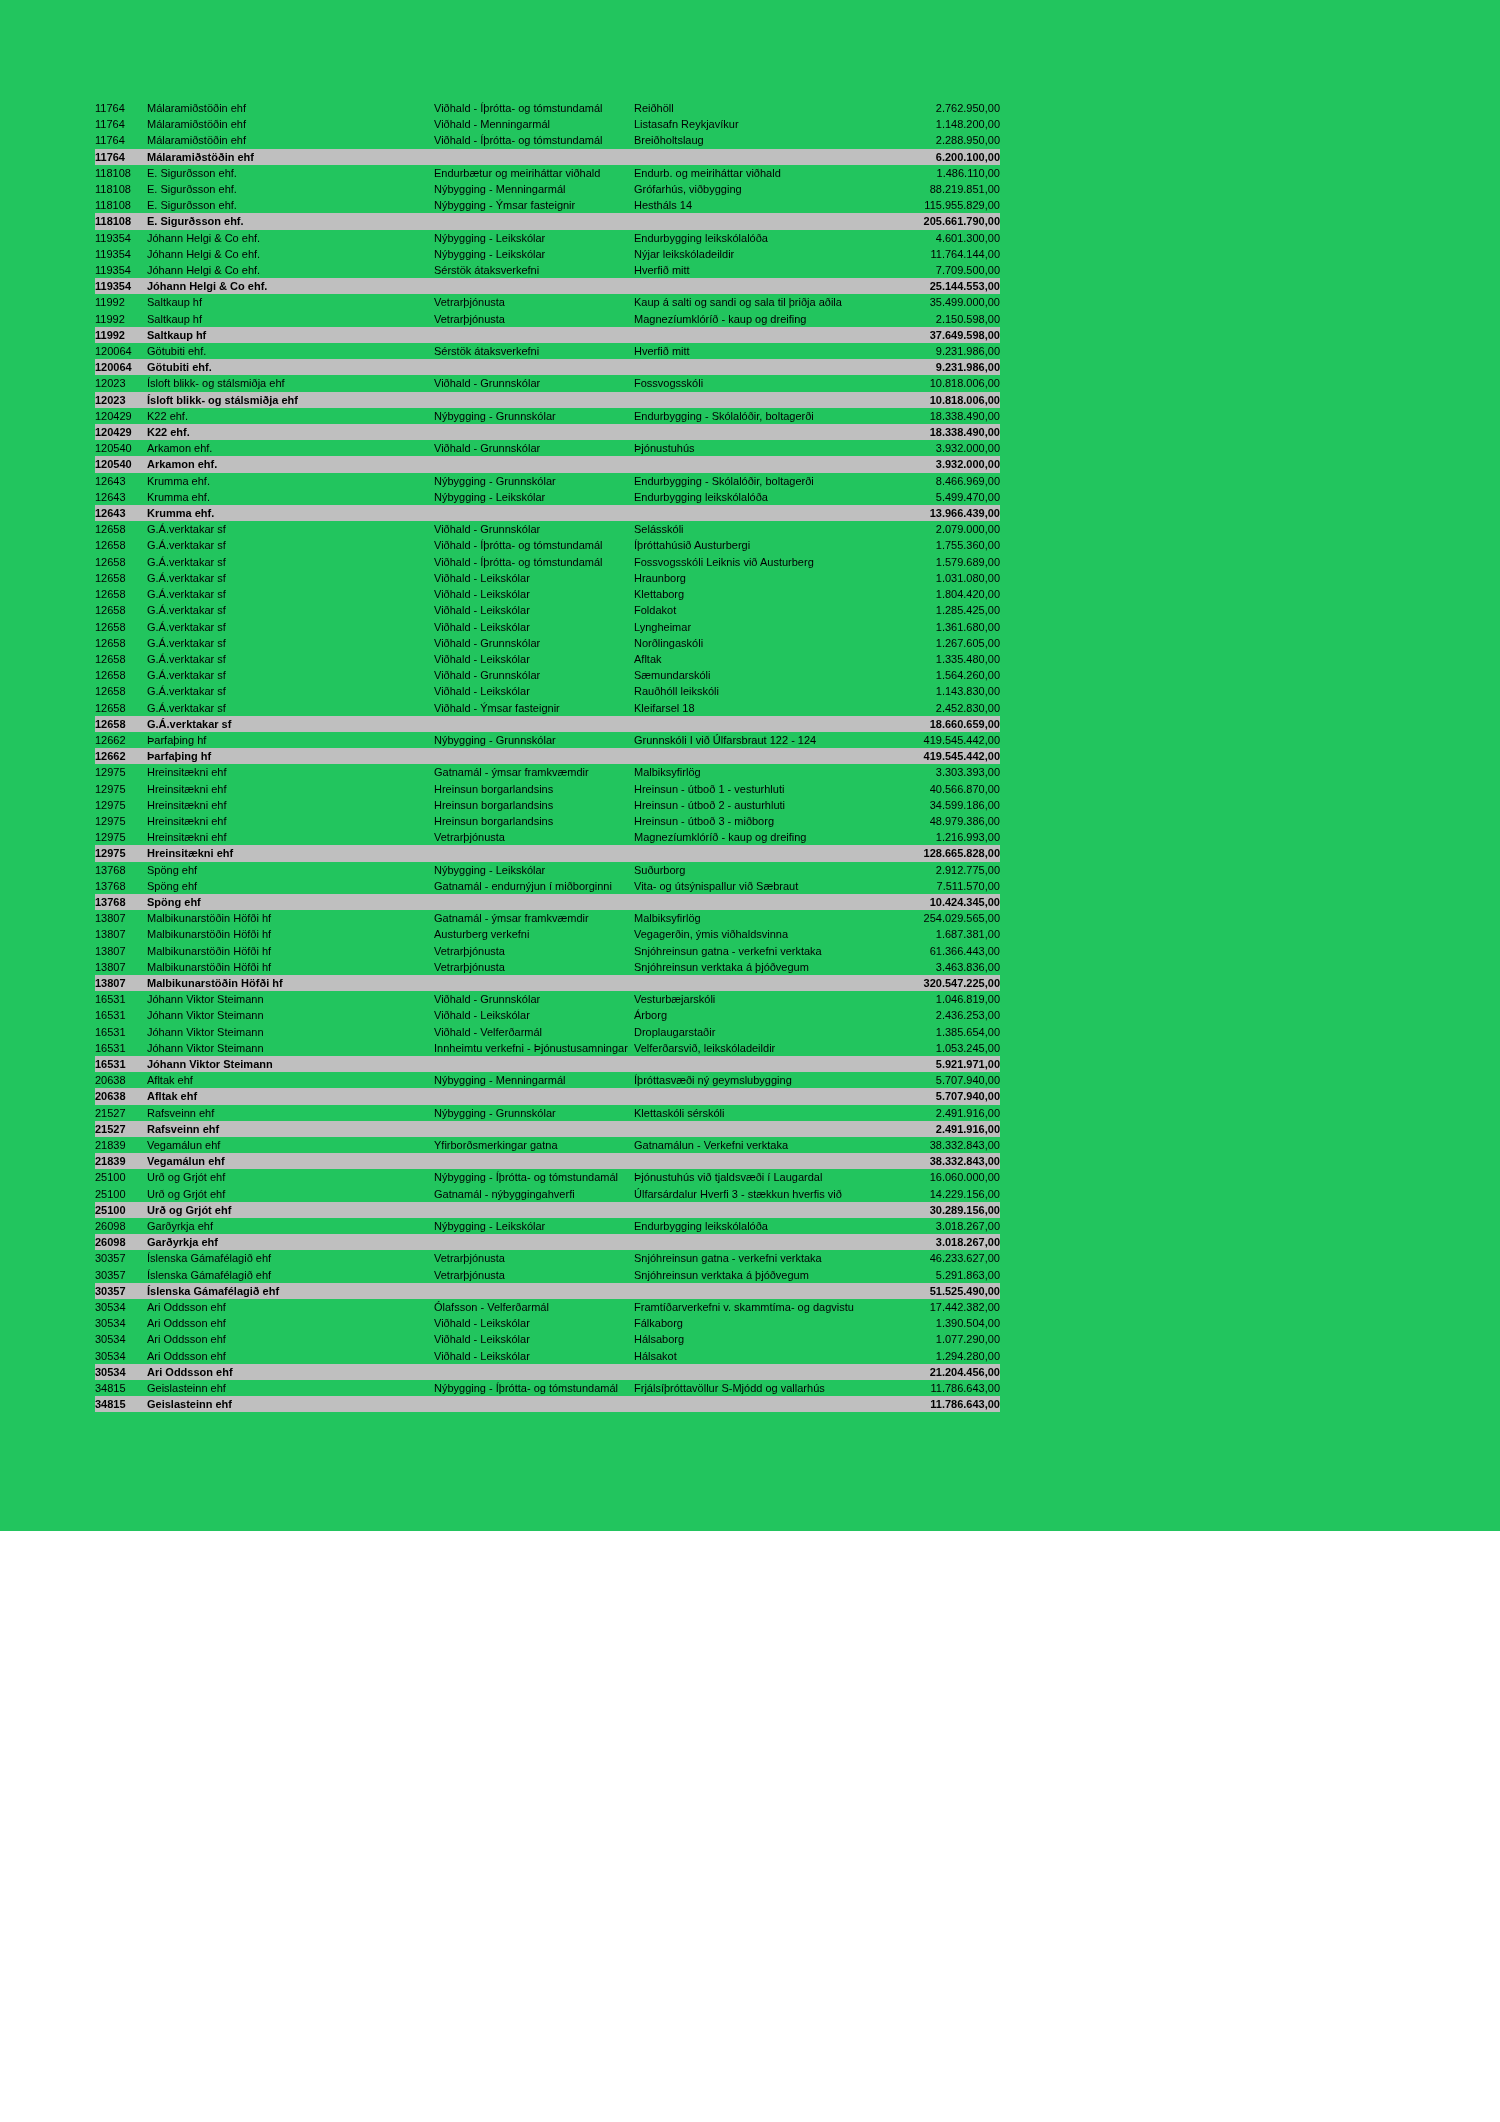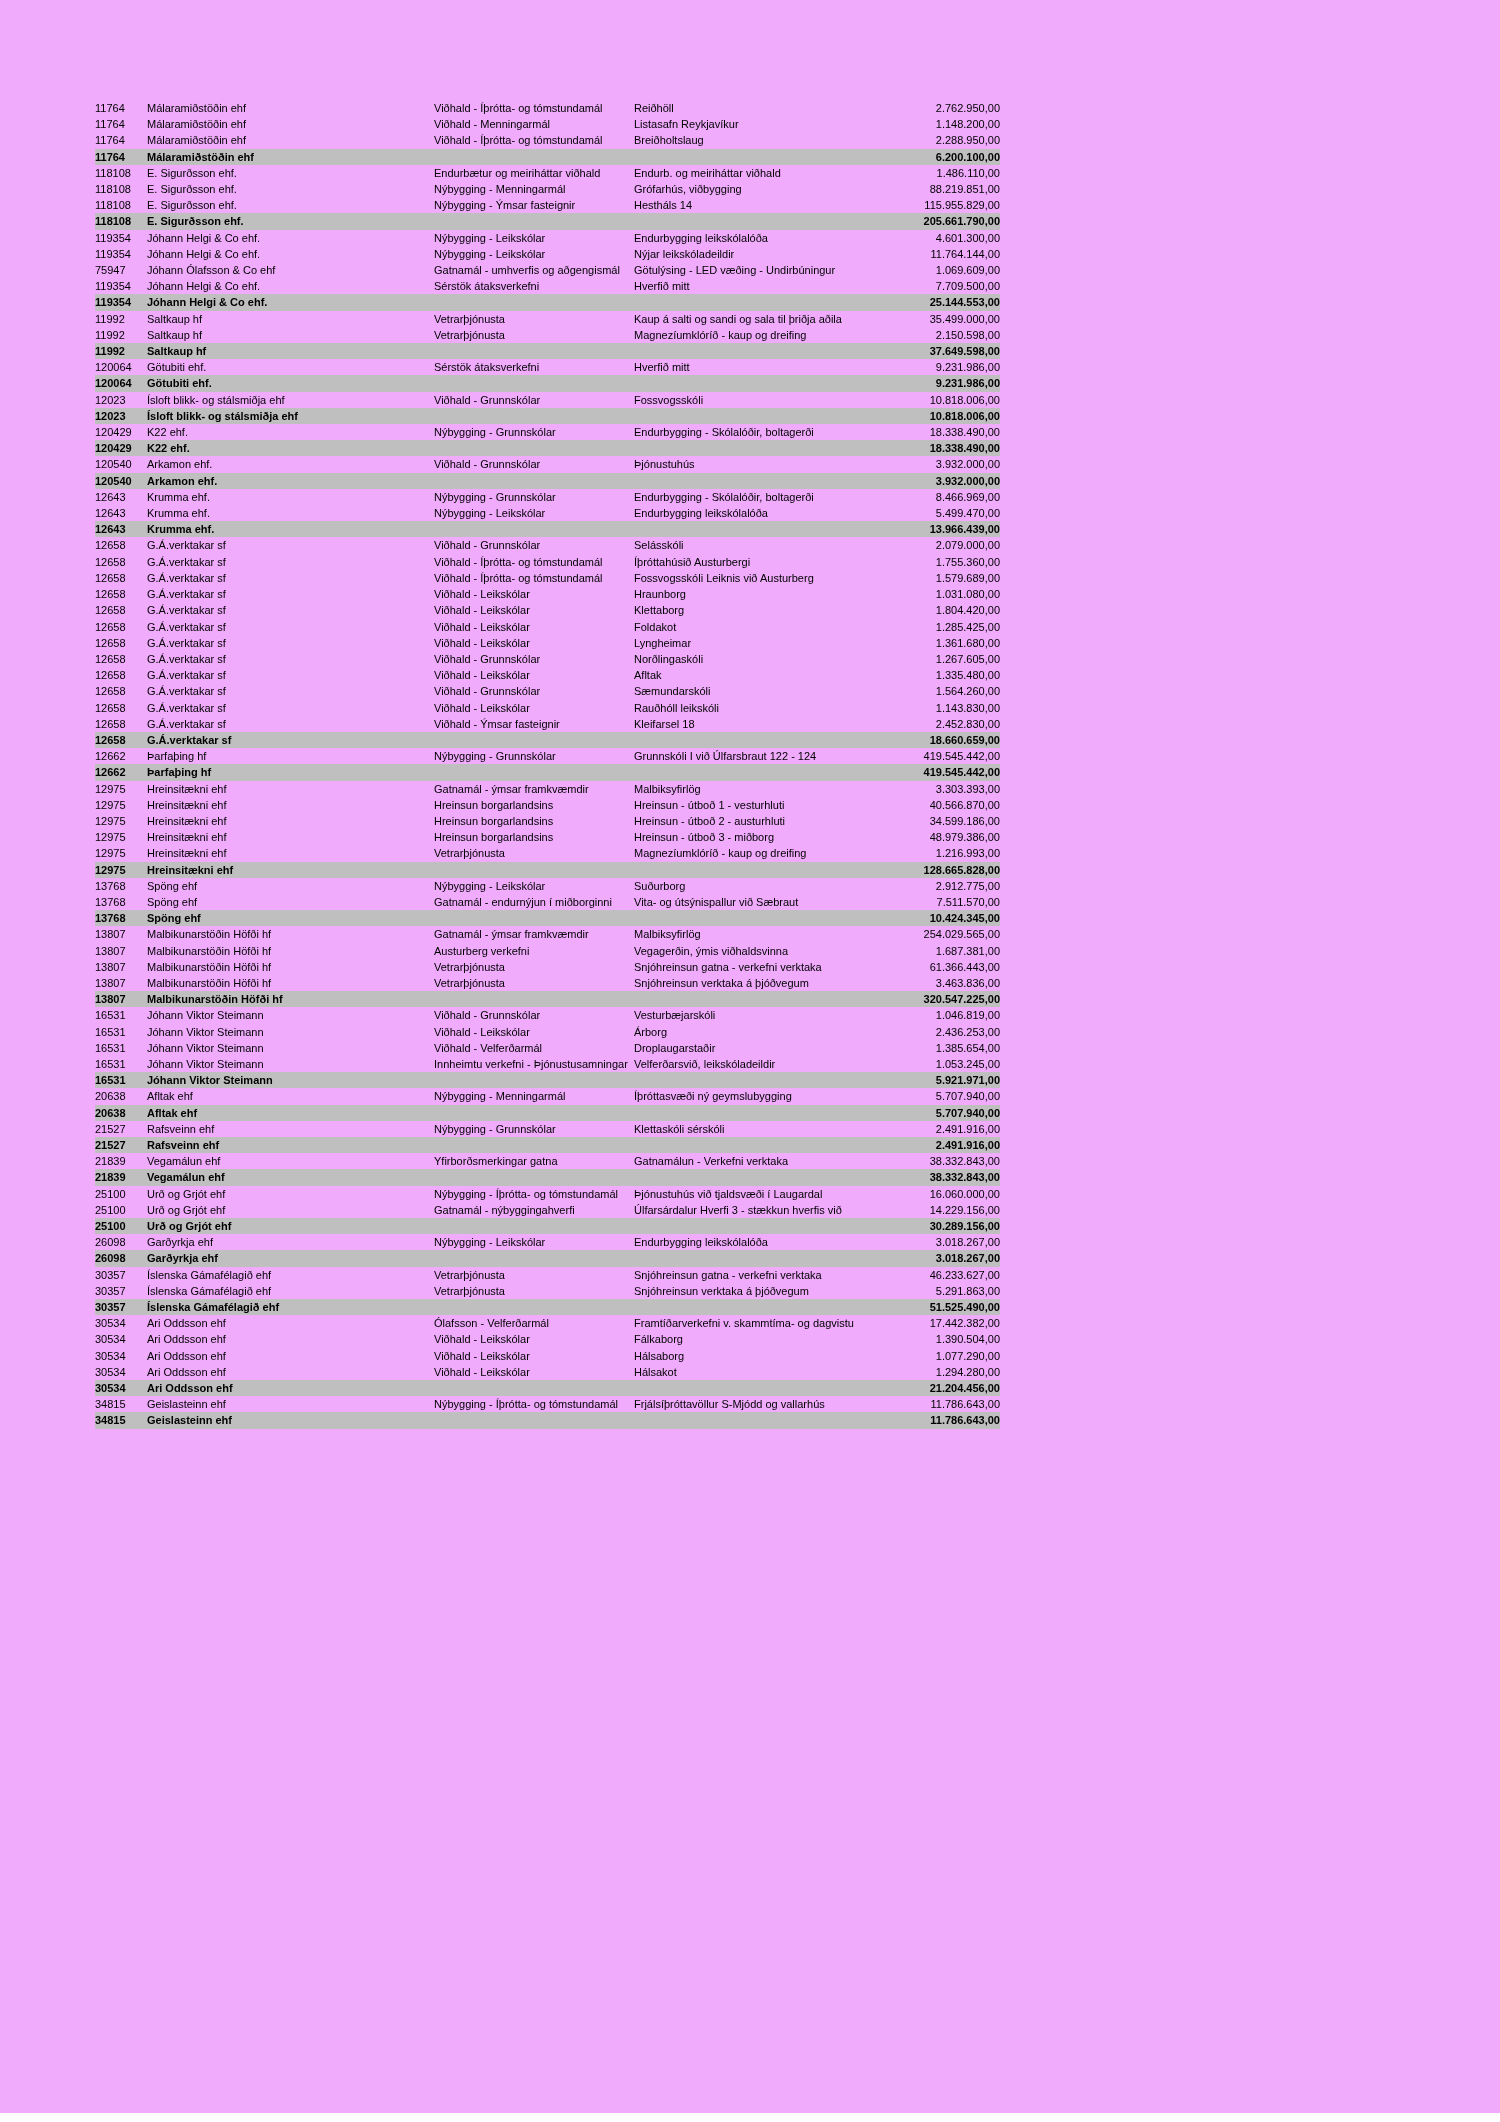--- a/index.html
+++ b/index.html
@@ -4,22 +4,22 @@
 <style>
   html, body {
     margin: 0;
     padding: 0;
     background: #ffffff;
     font-family: "Liberation Sans", sans-serif;
   }
   .page {
     position: relative;
     width: 1500px;
-    height: 2113px;
-    background: #f0abfc;
+    height: 1531px;
+    background: #22c55e;
     overflow: hidden;
   }
   .report {
     position: absolute;
     left: 95px;
     top: 100px;
     width: 905px;
   }
   table.report-table {
     border-collapse: collapse;
@@ -118,27 +118,20 @@
             <td class="amount">4.601.300,00</td>
           </tr>
           <tr class="detail">
             <td class="id">119354</td>
             <td class="company">Jóhann Helgi &amp; Co ehf.</td>
             <td class="category">Nýbygging - Leikskólar</td>
             <td class="project">Nýjar leikskóladeildir</td>
             <td class="amount">11.764.144,00</td>
           </tr>
           <tr class="detail">
-            <td class="id">75947</td>
-            <td class="company">Jóhann Ólafsson &amp; Co ehf</td>
-            <td class="category">Gatnamál - umhverfis og aðgengismál</td>
-            <td class="project">Götulýsing - LED væðing - Undirbúningur</td>
-            <td class="amount">1.069.609,00</td>
-          </tr>
-          <tr class="detail">
             <td class="id">119354</td>
             <td class="company">Jóhann Helgi &amp; Co ehf.</td>
             <td class="category">Sérstök átaksverkefni</td>
             <td class="project">Hverfið mitt</td>
             <td class="amount">7.709.500,00</td>
           </tr>
           <tr class="summary">
             <td class="id">119354</td>
             <td class="company">Jóhann Helgi &amp; Co ehf.</td>
             <td class="category"></td>

